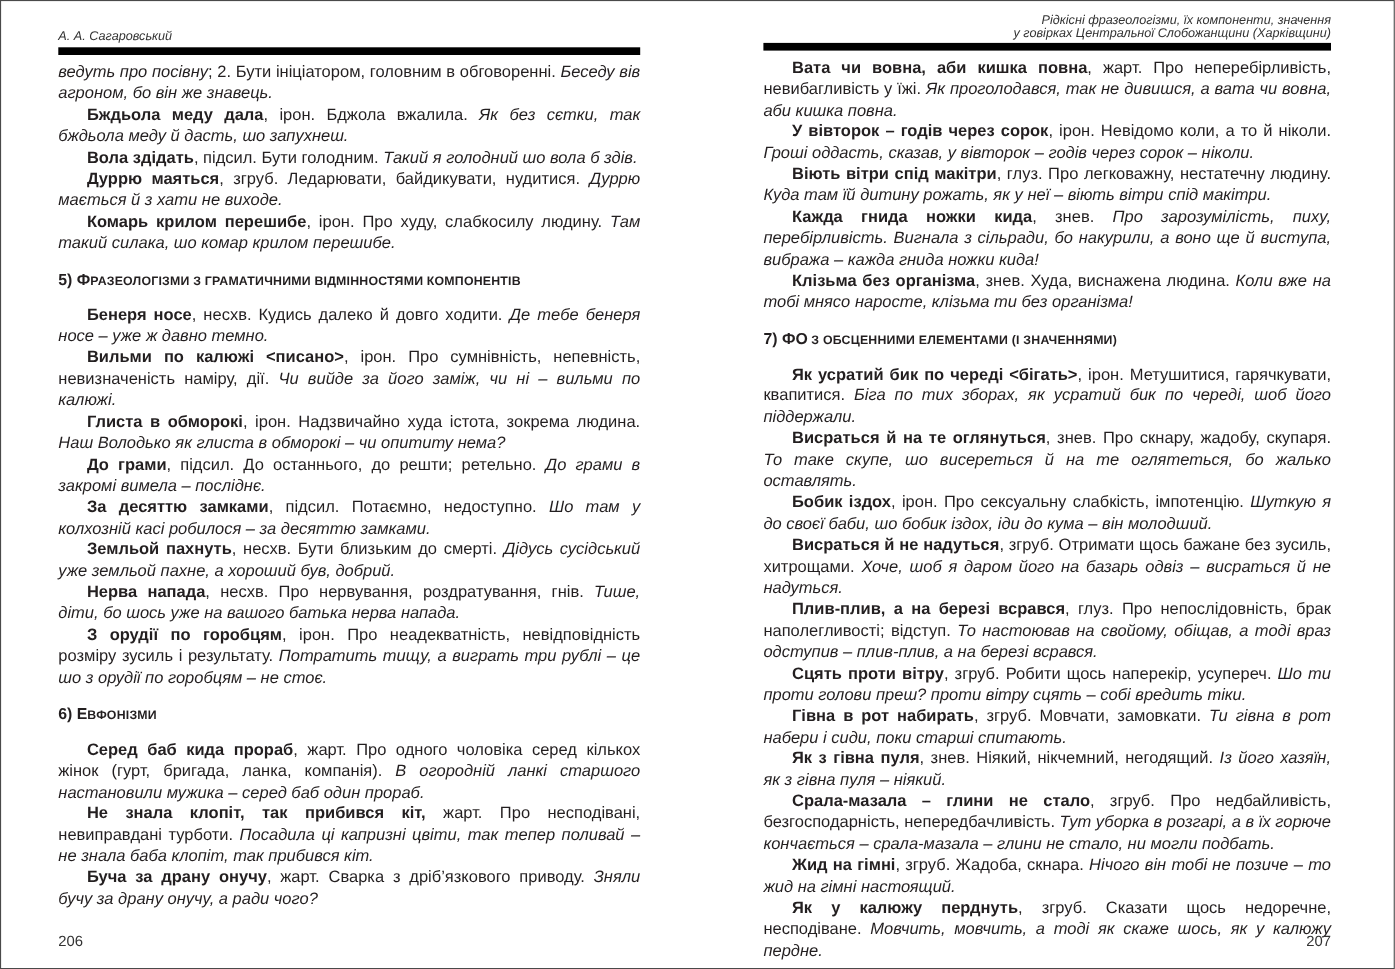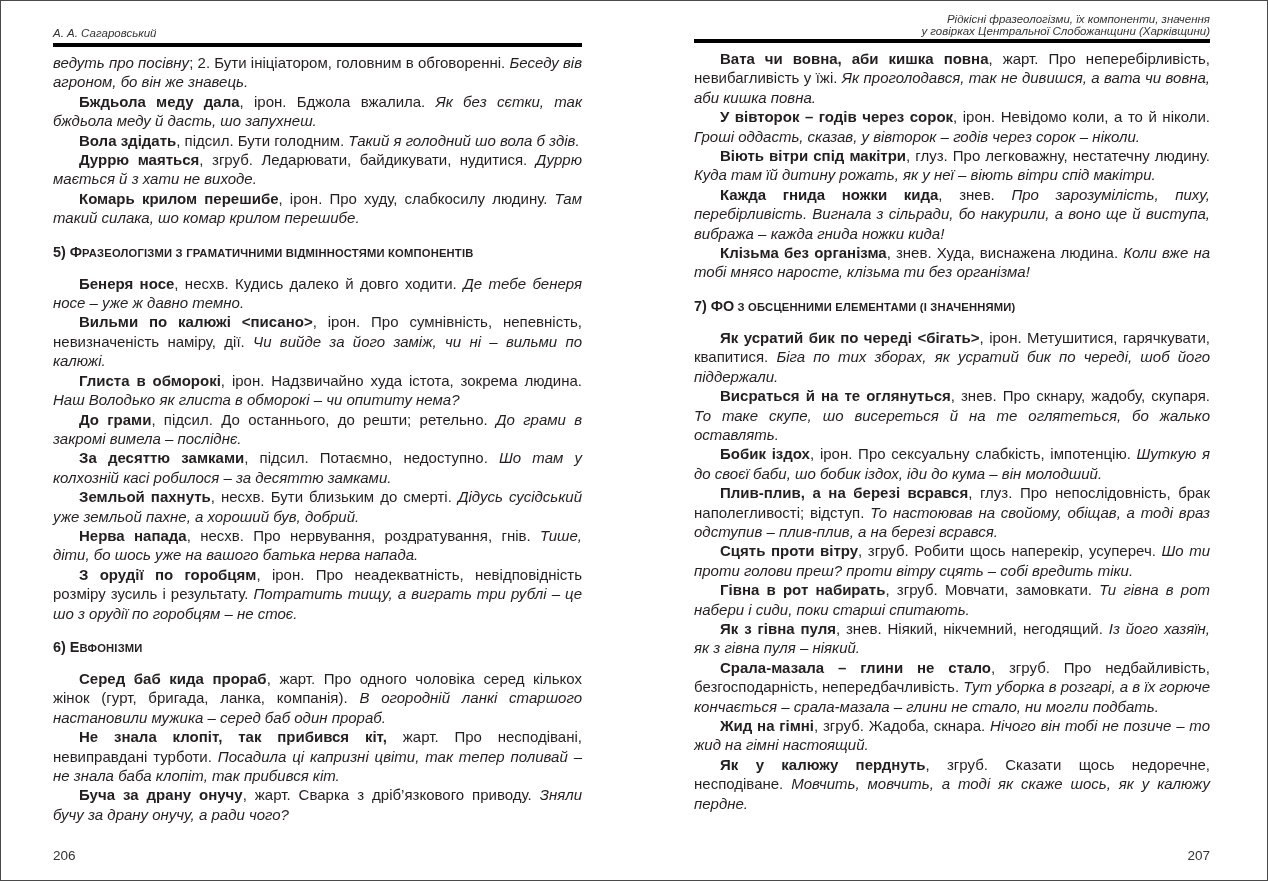--- a/index.html
+++ b/index.html
@@ -18,21 +18,21 @@
     position: absolute; top: 0; height: 879px;
   }
   .page.left { left: 52px; width: 529px; }
   .page.right { left: 693px; width: 516px; }
 
   .running-head {
     font-style: italic;
     font-size: 11.5px;
     line-height: 12px;
     color: #333;
-    border-bottom: 4px solid #000000;
+    border-bottom: 7px solid #000000;
     padding-bottom: 2px;
   }
   .page.left .running-head { margin-top: 26px; height: 14px; }
   .page.right .running-head { margin-top: 12px; text-align: right; }
 
   .body { margin-top: 6px; }
   .p {
     font-size: 15px;
     line-height: 19.4px;
     text-align: justify;
@@ -94,20 +94,21 @@
     <div class="body">
         <p class="p indent"><b>Вата чи вовна, аби кишка повна</b><span>, жарт. Про неперебірливість, невибагливість у їжі. </span><i>Як проголодався, так не дивишся, а вата чи вовна, аби кишка повна.</i></p>
         <p class="p indent"><b>У вівторок – годів через сорок</b><span>, ірон. Невідомо коли, а то й ніколи. </span><i>Гроші оддасть, сказав, у вівторок – годів через сорок – ніколи.</i></p>
         <p class="p indent"><b>Віють вітри спід макітри</b><span>, глуз. Про легковажну, нестатечну людину. </span><i>Куда там їй дитину рожать, як у неї – віють вітри спід макітри.</i></p>
         <p class="p indent"><b>Кажда гнида ножки кида</b><span>, знев. </span><i>Про зарозумілість, пиху, перебірливість. Вигнала з сільради, бо накурили, а воно ще й виступа, вибража – кажда гнида ножки кида!</i></p>
         <p class="p indent"><b>Клізьма без організма</b><span>, знев. Худа, виснажена людина. </span><i>Коли вже на тобі мнясо наросте, клізьма ти без організма!</i></p>
         <div class="heading"><span>7) </span><span>ФО</span><span class="sc"> З ОБСЦЕННИМИ ЕЛЕМЕНТАМИ (І ЗНАЧЕННЯМИ)</span></div>
         <p class="p indent"><b>Як усратий бик по череді &lt;бігать&gt;</b><span>, ірон. Метушитися, гарячкувати, квапитися. </span><i>Біга по тих зборах, як усратий бик по череді, шоб його піддержали.</i></p>
         <p class="p indent"><b>Висраться й на те оглянуться</b><span>, знев. Про скнару, жадобу, скупаря. </span><i>То таке скупе, шо висереться й на те оглятеться, бо жалько оставлять.</i></p>
         <p class="p indent"><b>Бобик іздох</b><span>, ірон. Про сексуальну слабкість, імпотенцію. </span><i>Шуткую я до своєї баби, шо бобик іздох, іди до кума – він молодший.</i></p>
+        <p class="p indent"><b>Висраться й не надуться</b><span>, згруб. Отримати щось бажане без зусиль, хитрощами. </span><i>Хоче, шоб я даром його на базарь одвіз – висраться й не надуться.</i></p>
         <p class="p indent"><b>Плив-плив, а на березі всрався</b><span>, глуз. Про непослідовність, брак наполегливості; відступ. </span><i>То настоював на свойому, обіщав, а тоді враз одступив – плив-плив, а на березі всрався.</i></p>
         <p class="p indent"><b>Сцять проти вітру</b><span>, згруб. Робити щось наперекір, усупереч. </span><i>Шо ти проти голови преш? проти  вітру сцять – собі вредить тіки.</i></p>
         <p class="p indent"><b>Гівна в рот набирать</b><span>, згруб. Мовчати, замовкати. </span><i>Ти гівна в рот набери і сиди, поки старші спитають.</i></p>
         <p class="p indent"><b>Як з гівна пуля</b><span>, знев. Ніякий, нікчемний, негодящий. </span><i>Із його хазяїн, як з гівна пуля – ніякий.</i></p>
         <p class="p indent"><b>Срала-мазала – глини не стало</b><span>, згруб. Про недбайливість, безгосподарність, непередбачливість. </span><i>Тут уборка в розгарі, а в їх горюче кончається – срала-мазала – глини не стало, ни могли подбать.</i></p>
         <p class="p indent"><b>Жид на гімні</b><span>, згруб. Жадоба, скнара. </span><i>Нічого він тобі не позиче – то жид на гімні настоящий.</i></p>
         <p class="p indent"><b>Як у калюжу перднуть</b><span>, згруб. Сказати щось недоречне, несподіване. </span><i>Мовчить, мовчить, а тоді як скаже шось, як у калюжу перднe.</i></p>
       </div>
     <div class="page-num">207</div>
   </div>

